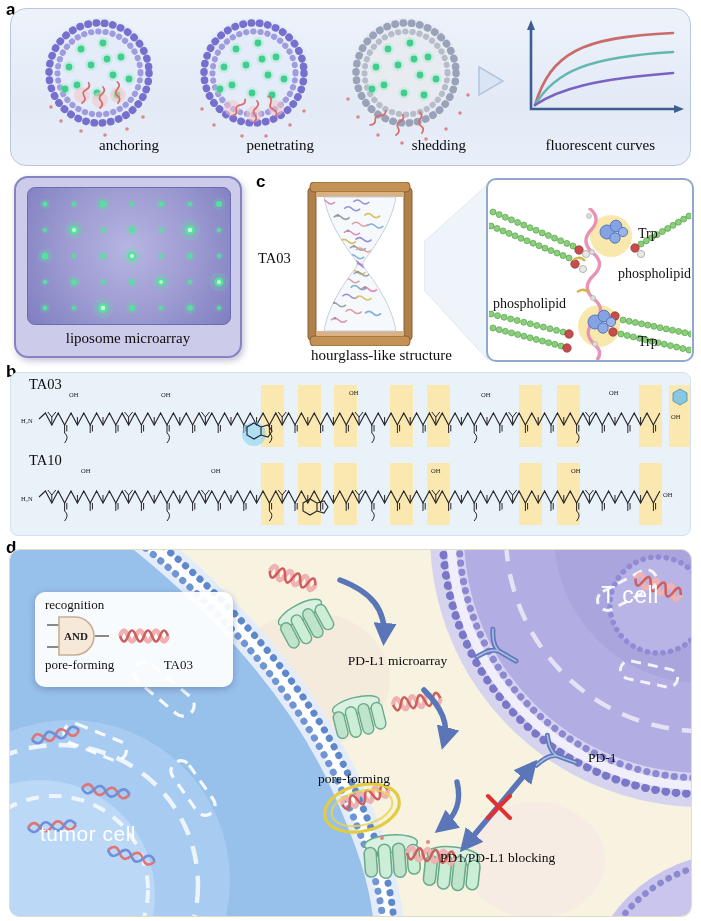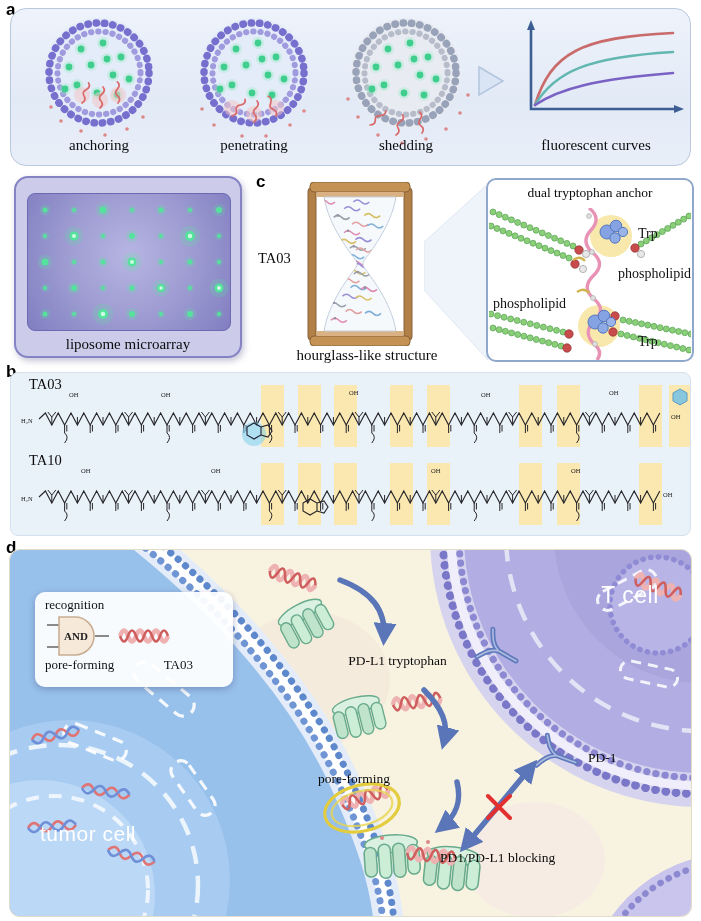--- a/index.html
+++ b/index.html
@@ -1,22 +1,22 @@
 <!DOCTYPE html>
 <html><head>
 <meta charset="utf-8">
 <style>
 *{margin:0;padding:0;box-sizing:border-box}
 body{background:#fff}
 .fig{position:relative;width:701px;height:921px;background:#fff;font-family:"Liberation Serif","DejaVu Serif",serif;color:#111;overflow:hidden}
 .abs{position:absolute}
 .plabel{position:absolute;font-family:"Liberation Sans","DejaVu Sans",sans-serif;font-weight:700;font-size:17px;color:#000}
-.cap{position:absolute;font-size:15px;text-align:center;color:#0d0d0d}
+.cap{position:absolute;font-size:15px;text-align:right;color:#0d0d0d}
 .panel-a{position:absolute;left:10px;top:8px;width:681px;height:158px;border:1.5px solid #b9c8dd;border-radius:16px;background:linear-gradient(180deg,#eef3fb,#e2eaf6 60%,#e9eff9)}
-.microarray{position:absolute;left:14px;top:176px;width:228px;height:182px;background:#cdcbea;border:2px solid #8583c4;border-radius:14px;padding:15px 11px 4px;box-shadow:2px 3px 6px rgba(90,90,140,.35)}
+.microarray{position:absolute;left:14px;top:176px;width:228px;height:182px;background:#cdcbea;border:2px solid #8583c4;border-radius:14px;padding:9px 11px 4px;box-shadow:2px 3px 6px rgba(90,90,140,.35)}
 .ma-screen{width:204px;height:138px;border-radius:8px;background:radial-gradient(circle at 50% 45%,#b7b5e2 0%,#9b99d0 55%,#807ec0 100%);border:1px solid #6c6ab2;overflow:hidden}
 .ma-caption{margin-top:5px;text-align:center;font-size:15px;color:#0d0d0d}
 .zoom-box{position:absolute;left:486px;top:178px;width:208px;height:184px;background:#fff;border:2px solid #8fa8cc;border-radius:10px}
 .zoom-title{position:absolute;left:0;top:5px;width:100%;text-align:center;font-size:13.5px;color:#0b0b0b}
 .zlabel{position:absolute;font-size:14px;color:#101010}
 .panel-b{position:absolute;left:10px;top:372px;width:681px;height:164px;background:#e9f1f9;border:1px solid #d4e1ee;border-radius:8px}
 .pb-name{position:absolute;font-size:14.5px;color:#0b0b0b}
 .panel-d{position:absolute;left:10px;top:550px;width:681px;height:366px;border-radius:10px;overflow:hidden;box-shadow:0 0 0 1px #e2ddc9}
 .dlabel{position:absolute;font-size:13.5px;color:#0b0b0b}
 .cell-label{position:absolute;font-family:"Liberation Sans","DejaVu Sans",sans-serif;font-weight:400;color:#fff;letter-spacing:.5px}
@@ -180,21 +180,21 @@
         <polygon points="18,11 22,1 26,11" fill="#3c5e93"></polygon>
         <polygon points="165,86 175,90 165,94" fill="#3c5e93"></polygon>
         <path d="M26,86 C42,34 72,18 164,14" fill="none" stroke-width="2.6" stroke-linecap="round" stroke="#c96b6b"></path>
         <path d="M26,86 C46,52 80,38 164,33" fill="none" stroke-width="2.6" stroke-linecap="round" stroke="#62b7b0"></path>
         <path d="M26,86 C50,70 86,60 164,54" fill="none" stroke-width="2.6" stroke-linecap="round" stroke="#7a62c4"></path>
       </g>
     </svg>
     <div class="cap" style="left:28px;top:128px;width:120px">anchoring</div>
     <div class="cap" style="left:183px;top:128px;width:120px">penetrating</div>
     <div class="cap" style="left:335px;top:128px;width:120px">shedding</div>
-    <div class="cap" style="left:500px;top:128px;width:170px">fluorescent curves</div>
+    <div class="cap" style="left:474px;top:128px;width:170px">fluorescent curves</div>
   </div>
 
   <div class="microarray">
     <div class="ma-screen">
       <svg width="204" height="138" viewBox="0 0 204 138">
           <g id="ma-dots">
             <circle cx="17" cy="16" r="5.25" fill="#5ae49e" opacity="0.2"></circle>
             <circle cx="17" cy="16" r="2.5" fill="#55e29c"></circle>
             <circle cx="46" cy="16" r="4.2" fill="#5ae49e" opacity="0.2"></circle>
             <circle cx="46" cy="16" r="2" fill="#55e29c"></circle>
@@ -328,21 +328,20 @@
         <path d="M51.6 129.6 q4 -4 8 0 q4 4 8 0" stroke="#e0a0a0" stroke-width="1.5" fill="none"></path>
         <path d="M71.0 131.4 q4 -4 8 0 q4 4 8 0" stroke="#7fb0d8" stroke-width="1.5" fill="none"></path>
         <path d="M36.9 138.2 q4 -4 8 0 q4 4 8 0" stroke="#e08bb4" stroke-width="1.5" fill="none"></path>
         <circle cx="40.900000000000006" cy="136.2" r="1.3" fill="#9a8fa0"></circle>
         <path d="M59.3 20.0 q4 -4 8 0 q4 4 8 0" stroke="#9a8fd6" stroke-width="1.5" fill="none"></path>
       </g>
   </svg>
   <div class="cap" style="left:282px;top:347px;width:170px">hourglass-like structure</div>
 
   <div class="zoom-box">
-    <div class="zoom-title">dual tryptophan anchor</div>
     <svg class="abs" style="left:1px;top:28px" width="202" height="152" viewBox="0 0 202 152">
       <circle cx="122" cy="28" r="21" fill="#f8e8ac"></circle>
       <circle cx="110" cy="118" r="21" fill="#f8e8ac"></circle>
       <g id="zoom-chains">
           <circle cx="4" cy="4" r="3" fill="#8bcf79" stroke="#55a050" stroke-width="0.7"></circle>
           <circle cx="10.153846153846153" cy="6.615384615384615" r="3" fill="#8bcf79" stroke="#55a050" stroke-width="0.7"></circle>
           <circle cx="16.307692307692307" cy="9.23076923076923" r="3" fill="#8bcf79" stroke="#55a050" stroke-width="0.7"></circle>
           <circle cx="22.46153846153846" cy="11.846153846153847" r="3" fill="#8bcf79" stroke="#55a050" stroke-width="0.7"></circle>
           <circle cx="28.615384615384617" cy="14.461538461538462" r="3" fill="#8bcf79" stroke="#55a050" stroke-width="0.7"></circle>
           <circle cx="34.769230769230774" cy="17.076923076923077" r="3" fill="#8bcf79" stroke="#55a050" stroke-width="0.7"></circle>
@@ -761,19 +760,19 @@
         </svg>
       </div>
       <div class="r-bot">
         <span>pore-forming</span>
         <span>TA03</span>
       </div>
     </div>
 
     <div class="cell-label" style="left:560px;top:32px;width:120px;font-size:23px;text-align:center">T cell</div>
     <div class="cell-label" style="left:30px;top:272px;font-size:21px">tumor cell</div>
-    <div class="dlabel" style="left:310px;top:103px;width:155px;text-align:center">PD-L1 tryptophan</div>
+    <div class="dlabel" style="left:310px;top:103px;width:155px;text-align:center">PD-L1 microarray</div>
     <div class="dlabel" style="left:578px;top:200px">PD-1</div>
     <div class="dlabel" style="left:308px;top:221px">pore-forming</div>
     <div class="dlabel" style="left:430px;top:300px;width:180px">PD1/PD-L1 blocking</div>
   </div>
 
 </div>
 
 </body></html>

